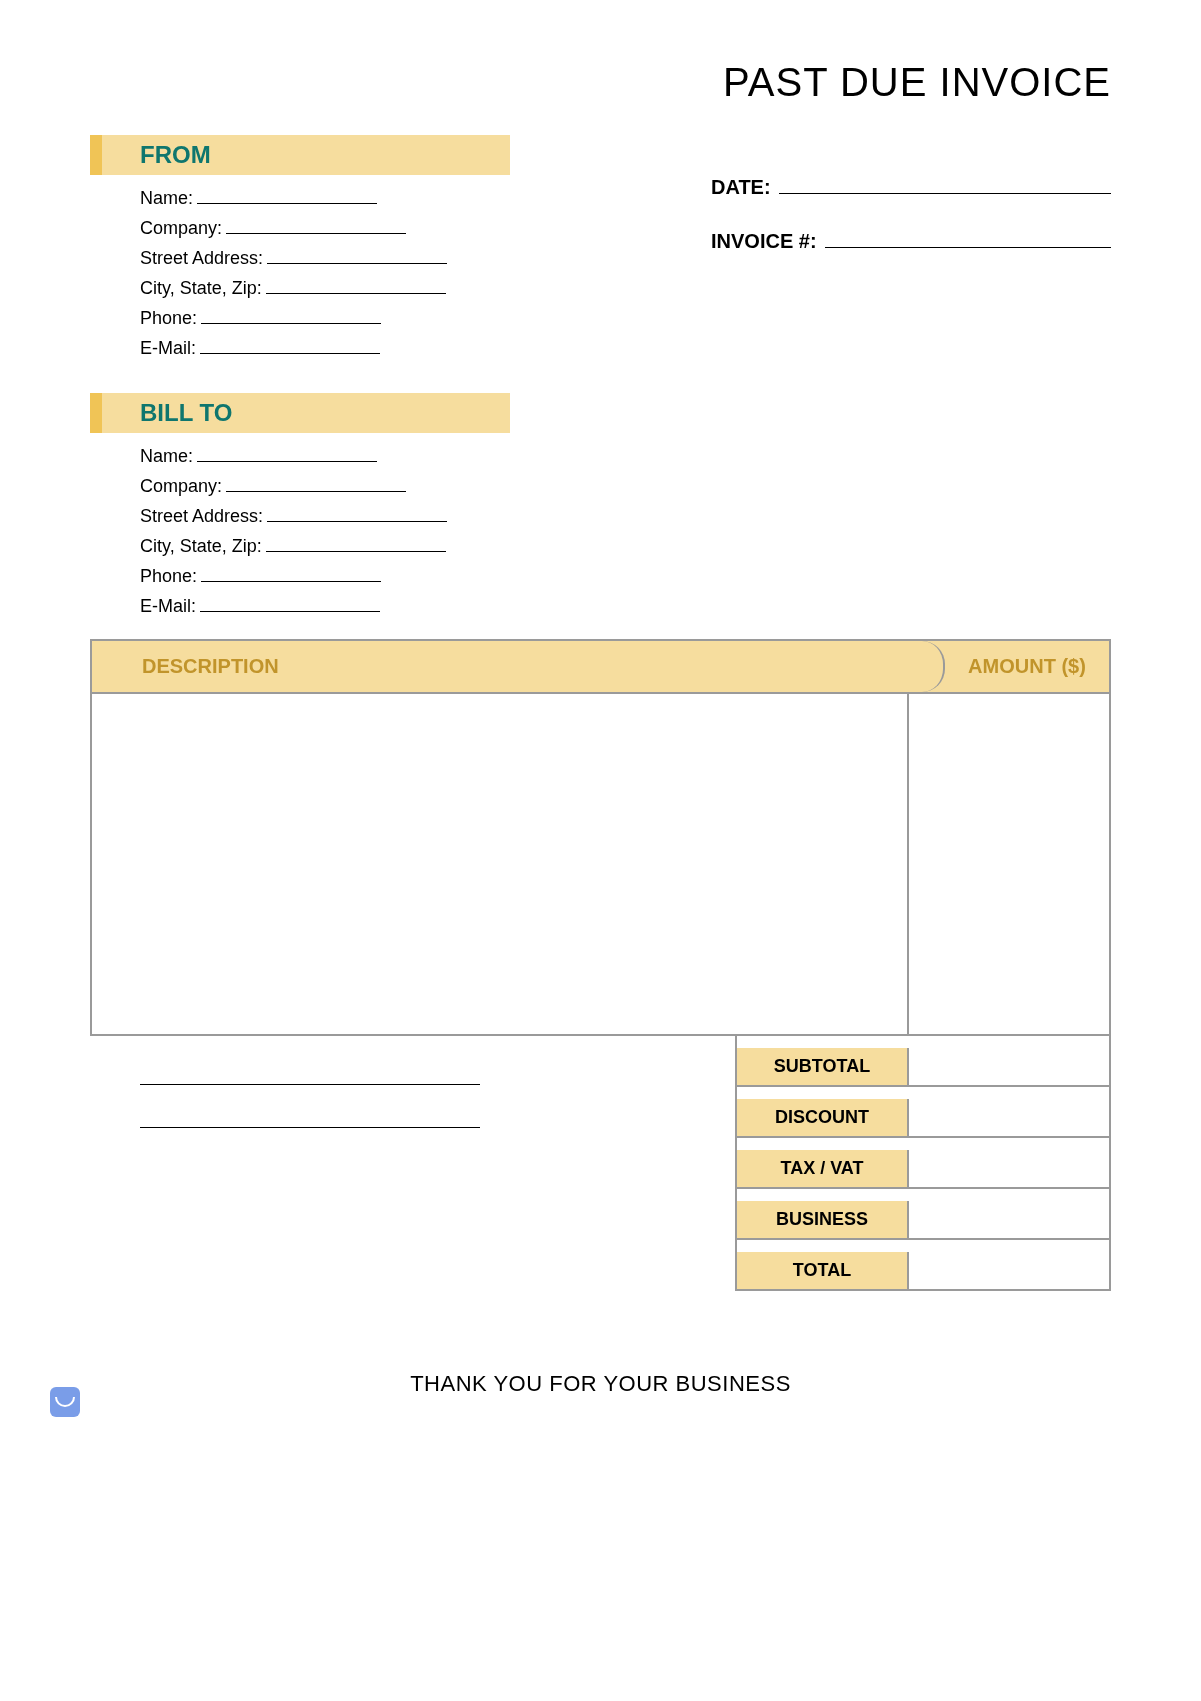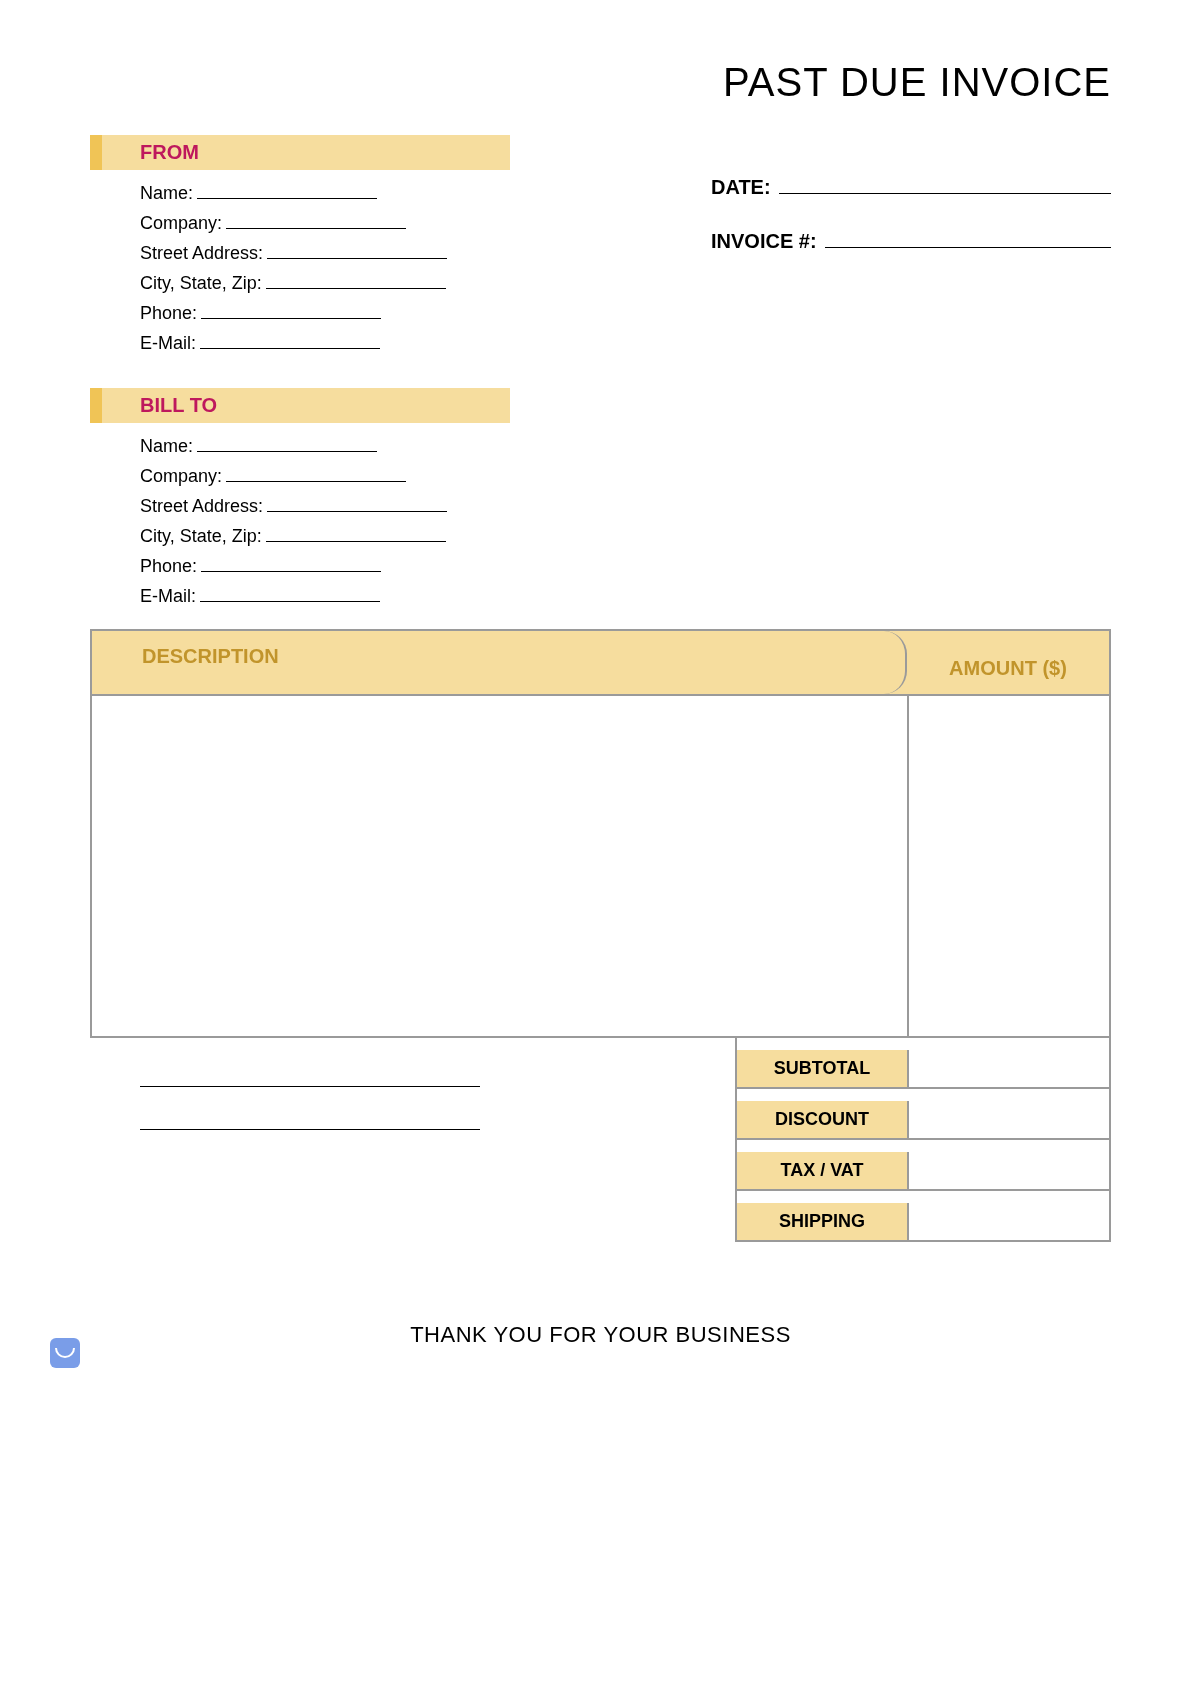--- a/index.html
+++ b/index.html
@@ -25,23 +25,23 @@
   .top-row {
     display: flex;
     justify-content: space-between;
     align-items: flex-start;
   }
   .block {
     width: 420px;
   }
   .block-heading {
     background: #f6dd9e;
-    color: #be185d;
+    color: #0f766e;
     font-weight: bold;
-    font-size: 20px;
+    font-size: 24px;
     padding: 6px 0 6px 50px;
     margin-bottom: 10px;
     position: relative;
   }
   .block-heading::before {
     content:"";
     position:absolute;
     left:0;top:0;bottom:0;
     width:12px;
     background:#f0c456;
@@ -101,23 +101,22 @@
     padding:14px 0;
     border-radius:23px;
   }
   .th.desc {
     flex:1;
     padding-left:50px;
     text-align:left;
     border-right:2px solid #9a9a9a;
   }
   .th.amt {
-    width:202px;
+    width:164px;
     text-align:center;
-    margin-top:12px;
   }
   .tbody {
     display:flex;
     height:340px;
   }
   .td.desc {
     flex:1;
     border-right:2px solid #9a9a9a;
   }
   .td.amt {
@@ -258,21 +257,25 @@
       </div>
       <div class="summary-row">
         <div class="summary-label">DISCOUNT</div>
         <div class="summary-val"></div>
       </div>
       <div class="summary-row">
         <div class="summary-label">TAX / VAT</div>
         <div class="summary-val"></div>
       </div>
       <div class="summary-row">
-        <div class="summary-label">SHIPPING</div>
+        <div class="summary-label">BUSINESS</div>
+        <div class="summary-val"></div>
+      </div>
+      <div class="summary-row">
+        <div class="summary-label">TOTAL</div>
         <div class="summary-val"></div>
       </div>
     </div>
   </div>
 
   <div class="thanks">THANK YOU FOR YOUR BUSINESS</div>
 
   <div class="corner-badge"></div>
 </div>
 

